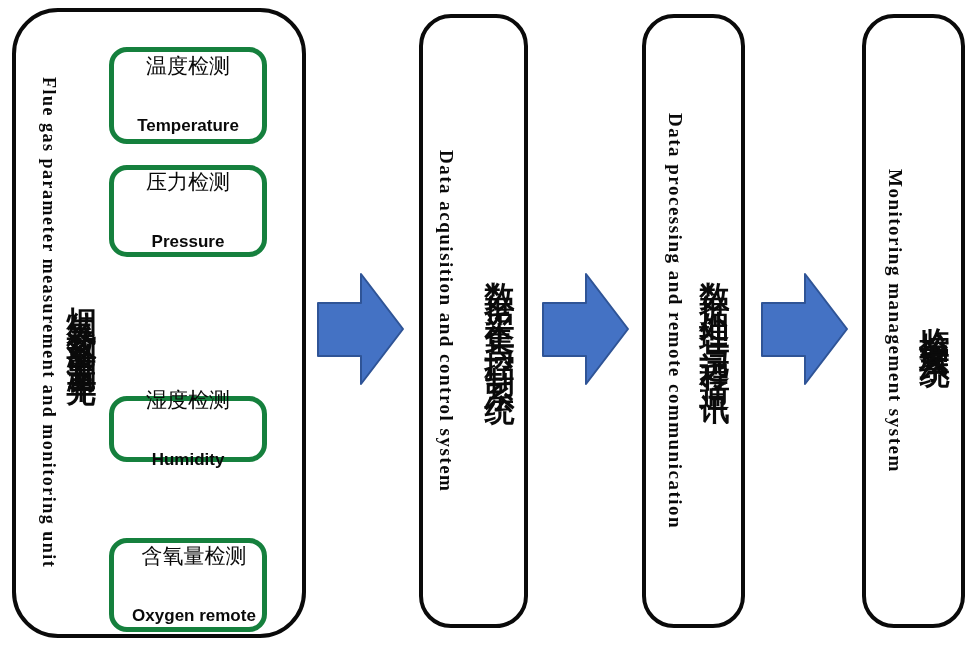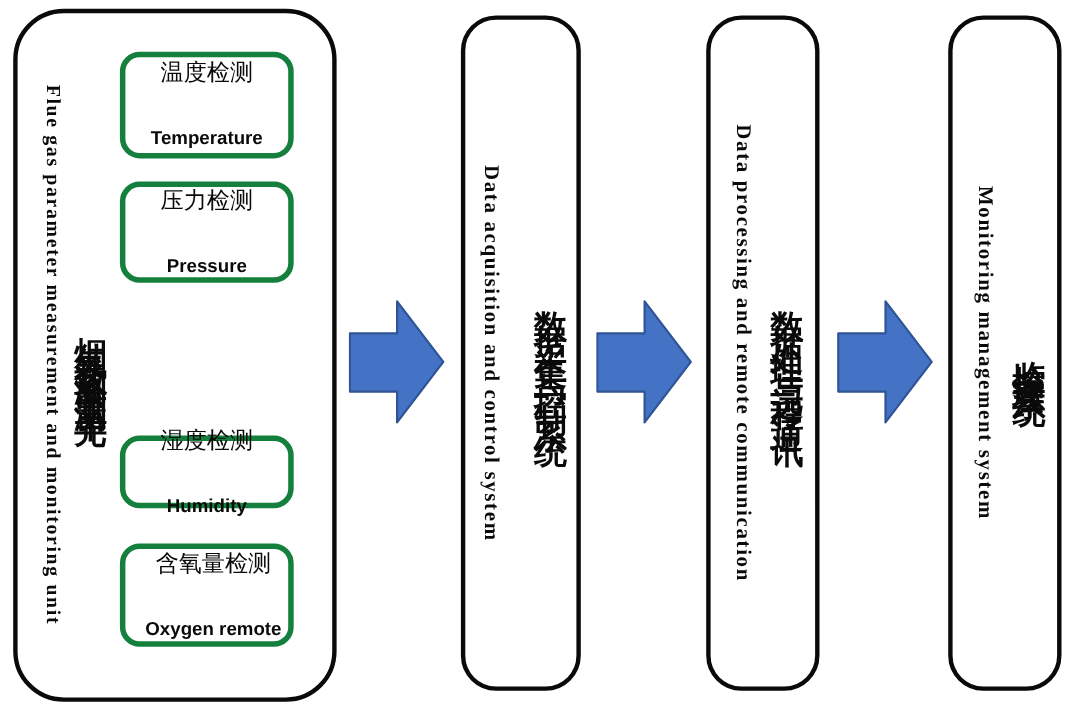--- a/index.html
+++ b/index.html
@@ -96,21 +96,21 @@
     font-size: 17px;
     color: #0a0a0a;
     line-height: 1.1;
     white-space: nowrap;
     margin-top: 32px;
   }
   .sb-1 { top: 35px;  height: 97px; }
   .sb-2 { top: 153px; height: 92px; }
   .sb-3 { top: 267px; height: 97px; }
   .sb-4 { top: 384px; height: 66px; }
-  .sb-5 { top: 482px; height: 94px; padding-left: 12px; }
+  .sb-5 { top: 526px; height: 94px; padding-left: 12px; }
 
   
   .flow-arrow { position: absolute; top: 272px; width: 88px; height: 114px; }
   .arrow-1 { left: 317px; }
   .arrow-2 { left: 542px; }
   .arrow-3 { left: 761px; }
 </style>
 </head>
 <body>
 

